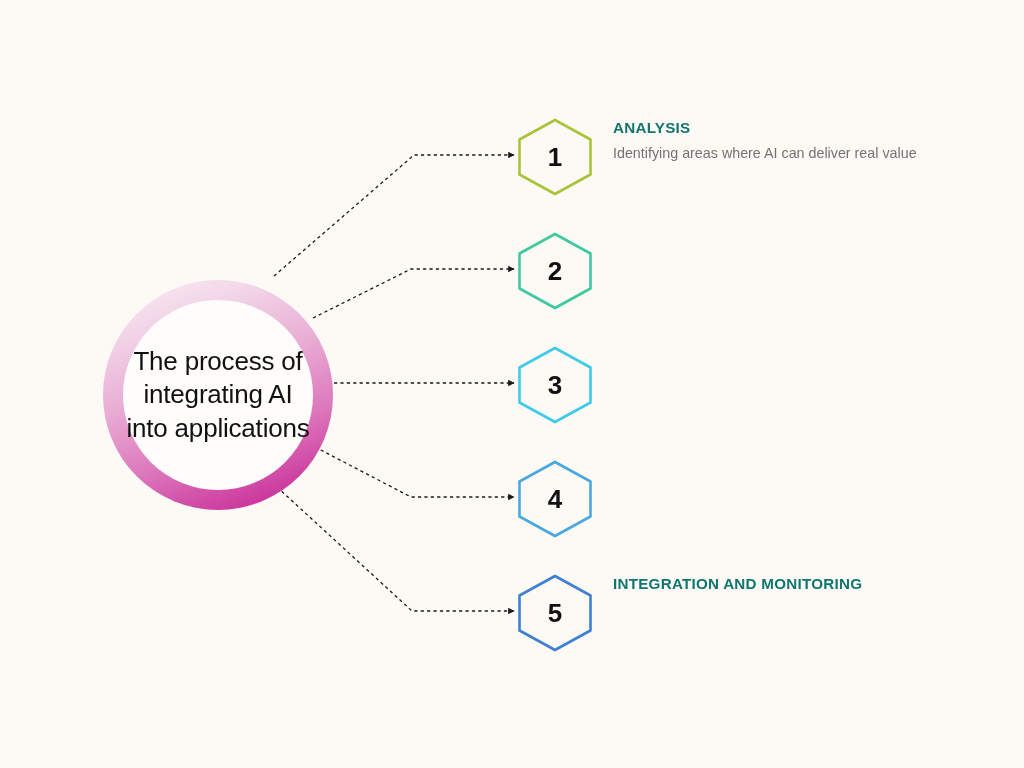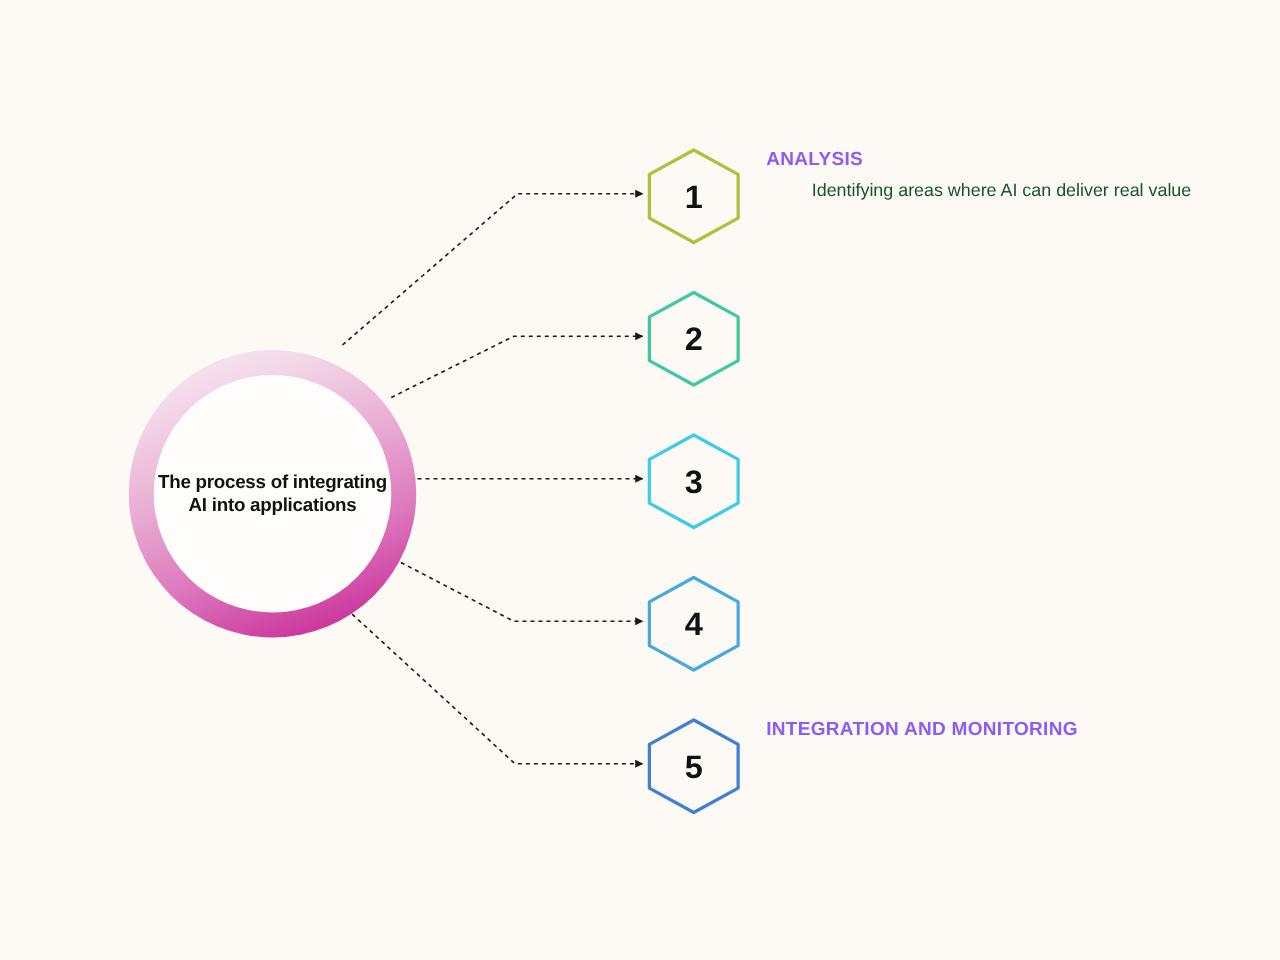--- a/index.html
+++ b/index.html
@@ -47,22 +47,22 @@
     height: 190px;
     border-radius: 50%;
     background: #fffdfb;
     display: flex;
     align-items: center;
     justify-content: center;
   }
   #hub-label {
     width: 184px;
     text-align: center;
-    font-size: 15px;
-    font-weight: bold;
+    font-size: 26px;
+    font-weight: normal;
     line-height: 1.27;
     color: #111111;
     letter-spacing: -0.2px;
   }
 
   
   #connectors {
     position: absolute;
     left: 0;
     top: 0;
@@ -112,32 +112,31 @@
 
   .row-text {
     position: absolute;
     left: 101px;
     top: 10px;
     width: 340px;
   }
   .row-title {
     font-size: 15.2px;
     font-weight: bold;
-    color: #8b5cf6;
+    color: #0f766e;
     letter-spacing: 0.25px;
     margin: 0 0 7px 0;
     white-space: nowrap;
   }
   .row-desc {
     font-size: 14.3px;
     font-weight: normal;
-    color: #14532d;
+    color: #737373;
     line-height: 1.5;
     margin: 0;
-    text-align: right;
   }
 </style>
 </head>
 <body style="background: rgb(253, 250, 246);">
 
 <div id="canvas">
 
   <svg id="connectors" viewBox="0 0 1024 768" xmlns="http://www.w3.org/2000/svg">
     <defs>
       <marker id="arrow" viewBox="0 0 10 10" refX="9" refY="5" markerWidth="5" markerHeight="5" orient="auto-start-reverse">

